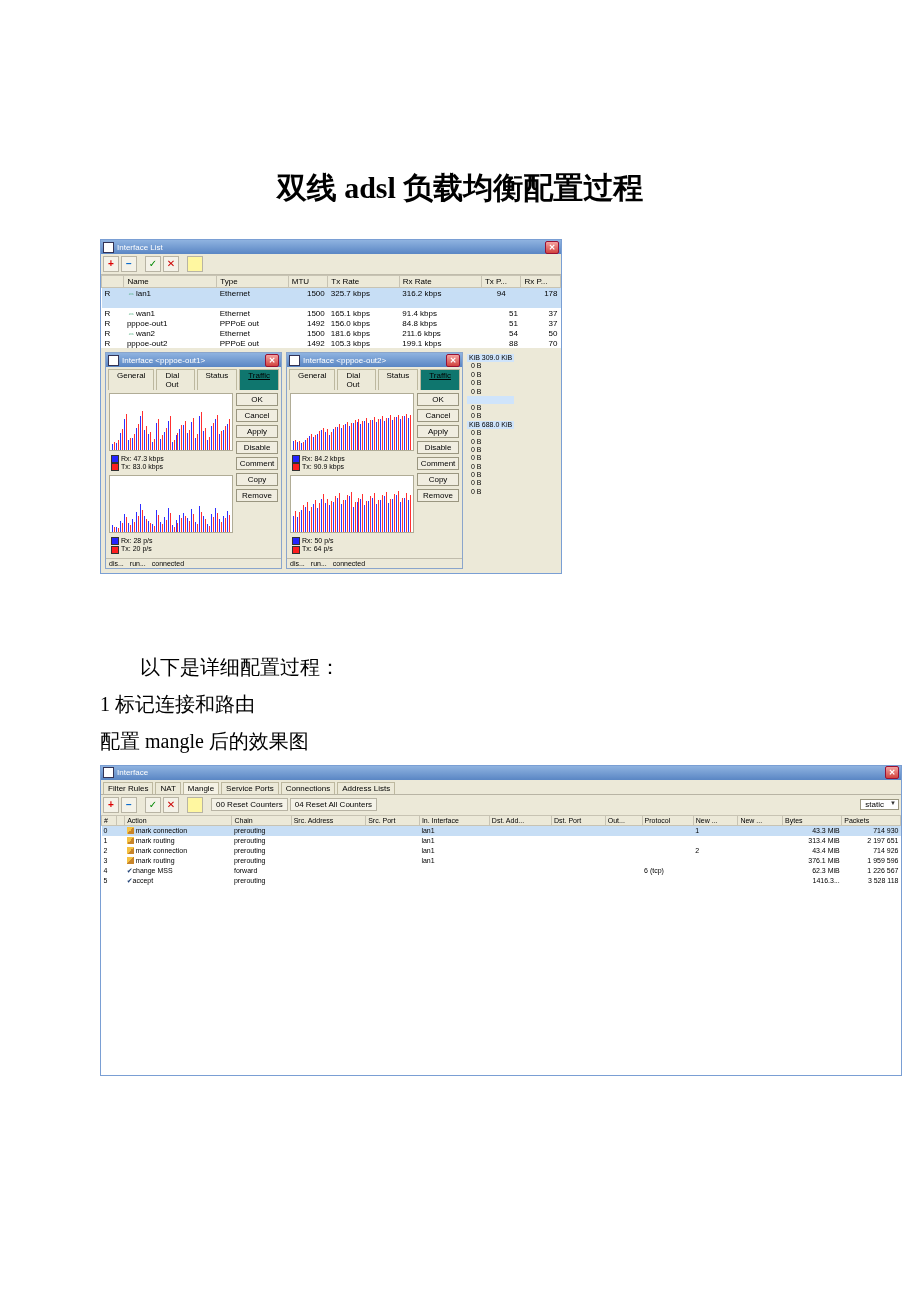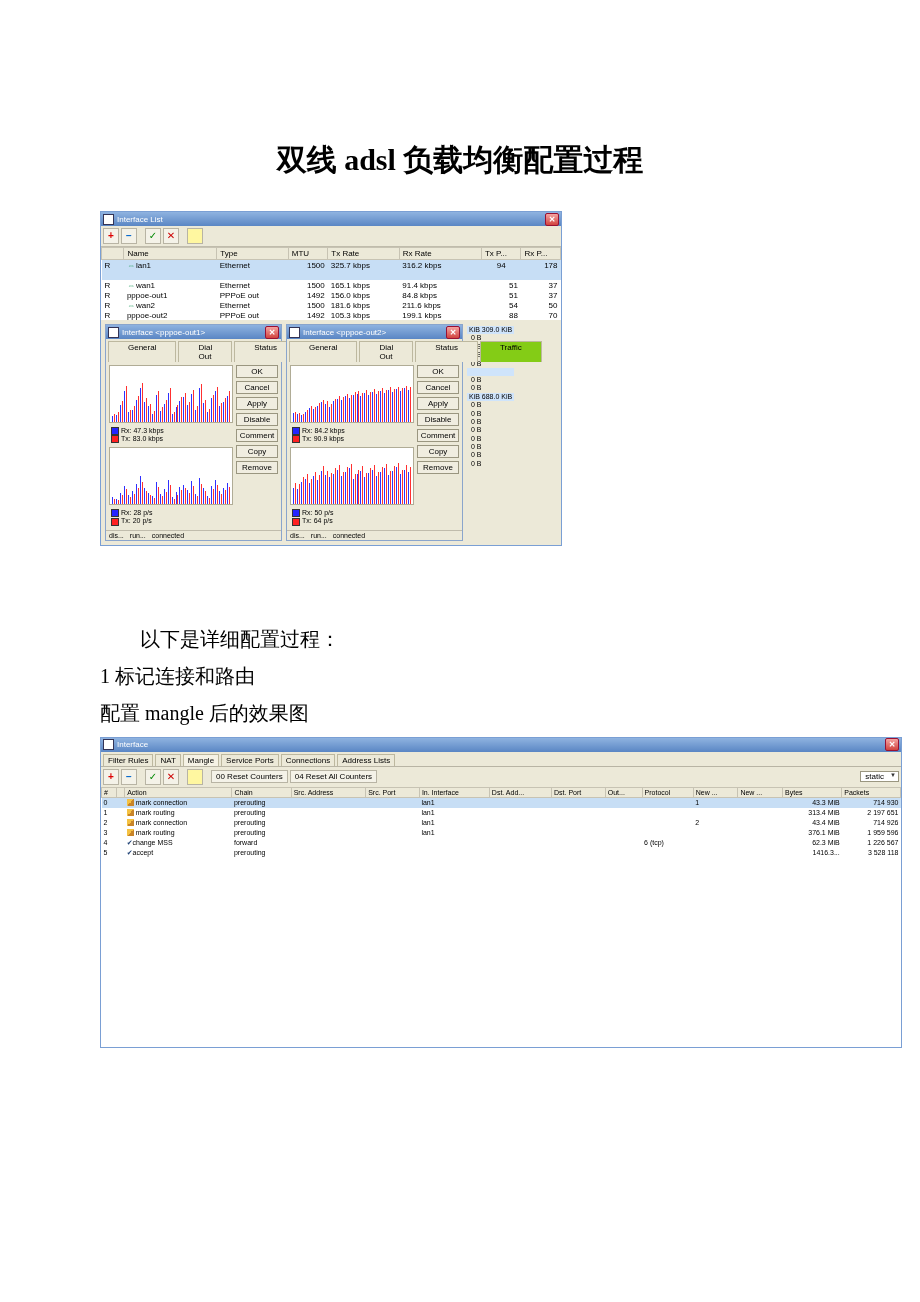--- a/index.html
+++ b/index.html
@@ -4,20 +4,21 @@
 <style>
   body {
     margin: 0;
     padding: 0;
     background: #fff;
     font-family: "SimSun", "宋体", serif;
     width: 920px;
   }
   .page {
     padding: 120px 100px 40px 100px;
+    margin-top: 28px;
   }
   h1 {
     text-align: center;
     font-size: 30px;
     font-weight: bold;
     margin: 20px 0 30px 0;
     font-family: "SimSun", "宋体", serif;
   }
   .body-text {
     font-size: 20px;
@@ -157,26 +158,26 @@
     border: 1px solid #8aa5cc;
   }
   .subwin .tabs {
     display: flex;
     gap: 2px;
     font-size: 8px;
     padding: 2px 2px 0 2px;
     background: #ece9d8;
   }
   .subwin .tab {
-    padding: 1px 19px;
+    padding: 1px 8px;
     border: 1px solid #bdb89f;
     border-bottom: none;
     background: #ece9d8;
   }
-  .subwin .tab.active { background: #84cc16; }
+  .subwin .tab.active { background: #0f766e; text-decoration: underline; }
   .subcontent {
     display: flex;
     padding: 3px;
     gap: 3px;
   }
   .chartcol {
     flex: 1;
     display: flex;
     flex-direction: column;
     gap: 3px;

